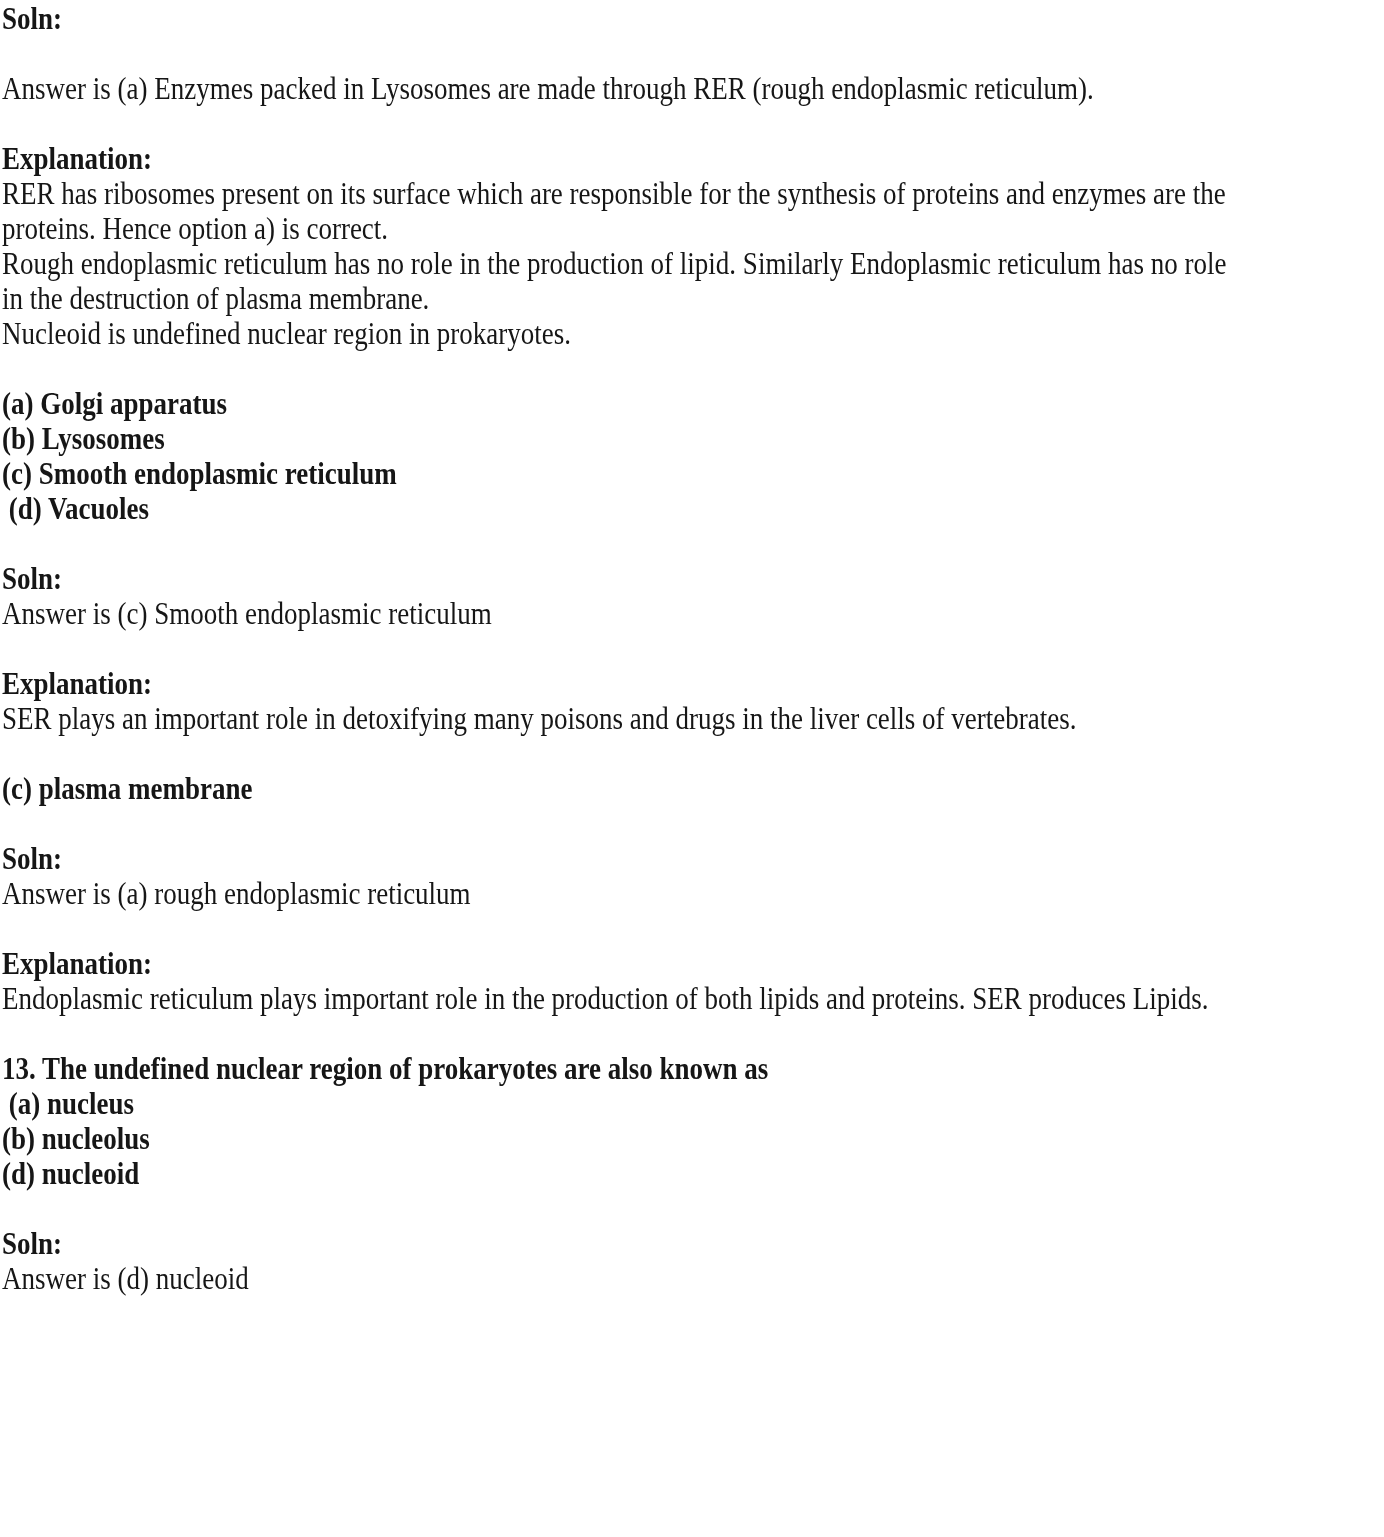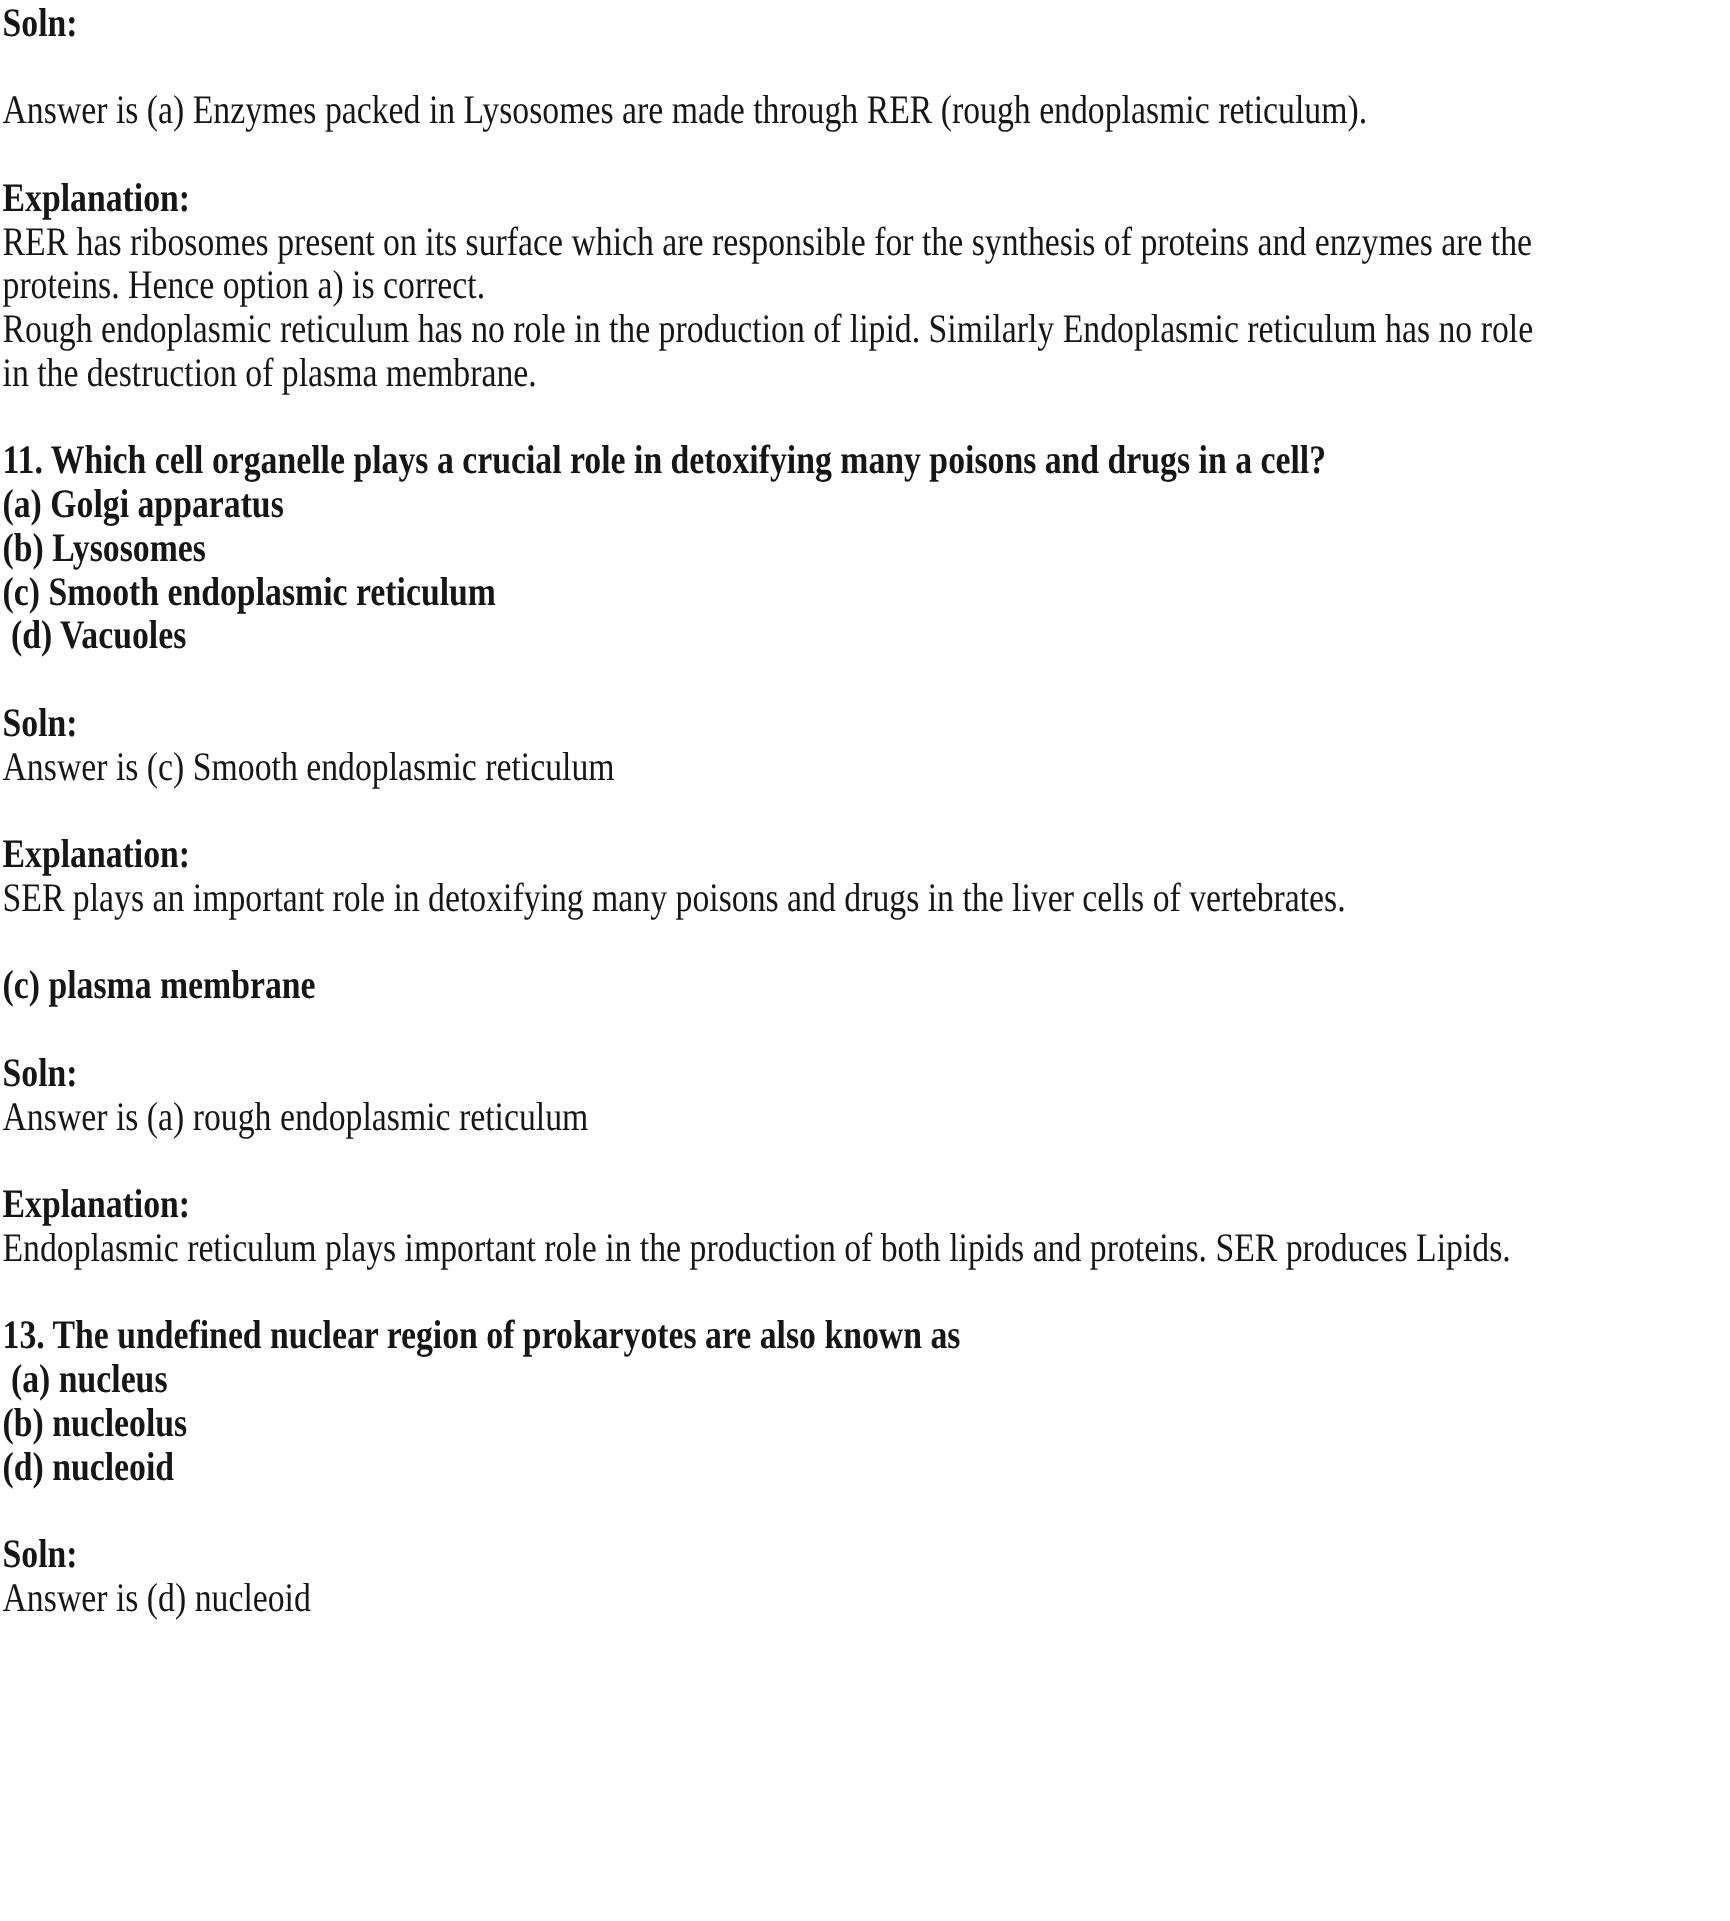--- a/index.html
+++ b/index.html
@@ -44,23 +44,23 @@
 
   <div class="line bold"><span>Soln:</span></div>
   <div class="blank"></div>
   <div class="line"><span>Answer is (a) Enzymes packed in Lysosomes are made through RER (rough endoplasmic reticulum).</span></div>
   <div class="blank"></div>
   <div class="line bold"><span>Explanation:</span></div>
   <div class="line"><span>RER has ribosomes present on its surface which are responsible for the synthesis of proteins and enzymes are the</span></div>
   <div class="line"><span>proteins. Hence option a) is correct.</span></div>
   <div class="line"><span>Rough endoplasmic reticulum has no role in the production of lipid. Similarly Endoplasmic reticulum has no role</span></div>
   <div class="line"><span>in the destruction of plasma membrane.</span></div>
+  <div class="line"><span>Nucleoid is undefined nuclear region in prokaryotes.</span></div>
   <div class="blank"></div>
 
-  <div class="line bold"><span>11. Which cell organelle plays a crucial role in detoxifying many poisons and drugs in a cell?</span></div>
   <div class="line bold"><span>(a) Golgi apparatus</span></div>
   <div class="line bold"><span>(b) Lysosomes</span></div>
   <div class="line bold"><span>(c) Smooth endoplasmic reticulum</span></div>
   <div class="line bold"><span> (d) Vacuoles</span></div>
   <div class="blank"></div>
   <div class="line bold"><span>Soln:</span></div>
   <div class="line"><span>Answer is (c) Smooth endoplasmic reticulum</span></div>
   <div class="blank"></div>
   <div class="line bold"><span>Explanation:</span></div>
   <div class="line"><span>SER plays an important role in detoxifying many poisons and drugs in the liver cells of vertebrates.</span></div>

